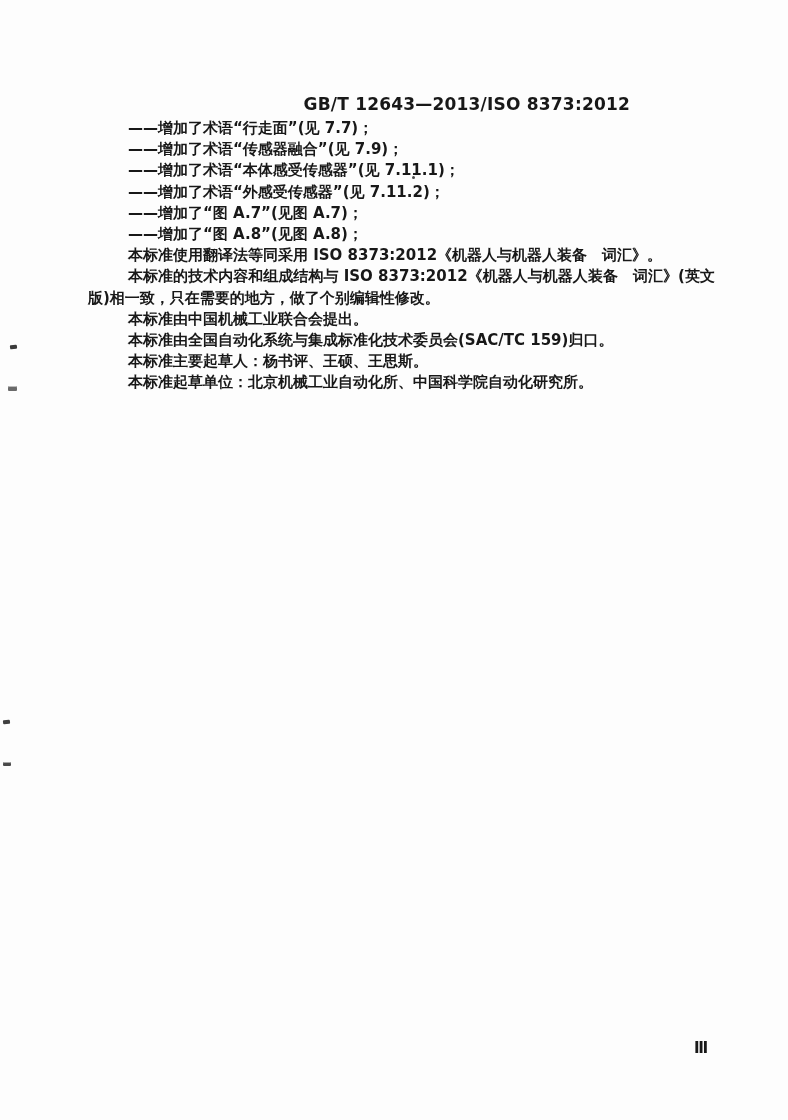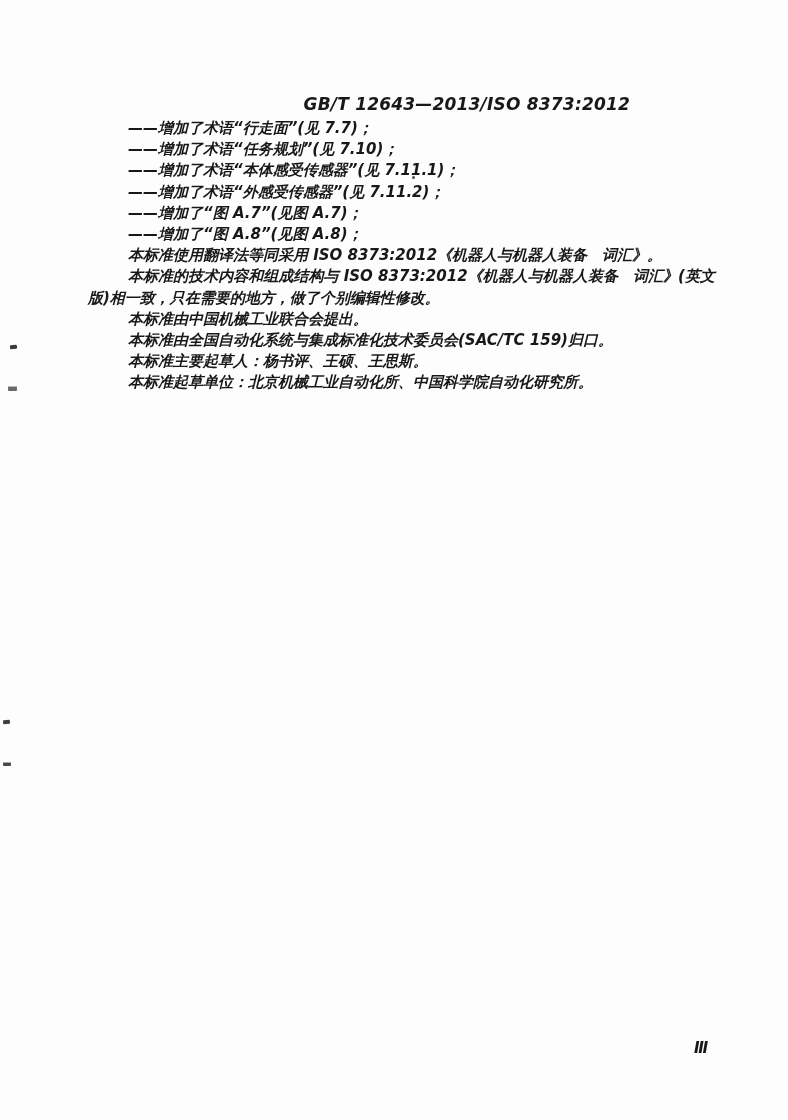--- a/index.html
+++ b/index.html
@@ -11,21 +11,20 @@
     width: 788px; height: 1120px;
     background: var(--page-bg);
     overflow: hidden;
   }
   .page {
     position: relative;
     width: 700px; height: 1120px;
     background: var(--page-bg);
     font-family: "DejaVu Sans", "Liberation Sans", sans-serif;
     color: var(--ink);
-    font-style: italic;
     -webkit-font-smoothing: antialiased;
   }
   .std-header {
     position: absolute;
     top: 94px;
     right: 70px;
     font-size: 17px;
     font-weight: 700;
     letter-spacing: 0.2px;
     white-space: nowrap;
@@ -67,21 +66,21 @@
 </head>
 <body>
 
 <div class="page">
 
   <div class="std-header">GB/T 12643—2013/ISO 8373:2012</div>
 
   <div class="content">
     <div class="amendment-list">
       <div class="amendment-line">——增加了术语“行走面”(见 7.7)；</div>
-      <div class="amendment-line">——增加了术语“任务规划”(见 7.10)；</div>
+      <div class="amendment-line">——增加了术语“传感器融合”(见 7.9)；</div>
       <div class="amendment-line">——增加了术语“本体感受传感器”(见 7.11.1)；</div>
       <div class="amendment-line">——增加了术语“外感受传感器”(见 7.11.2)；</div>
       <div class="amendment-line">——增加了“图 A.7”(见图 A.7)；</div>
       <div class="amendment-line">——增加了“图 A.8”(见图 A.8)；</div>
     </div>
 
     <p class="para">本标准使用翻译法等同采用 ISO 8373:2012《机器人与机器人装备　词汇》。</p>
     <p class="para">本标准的技术内容和组成结构与 ISO 8373:2012《机器人与机器人装备　词汇》(英文版)相一致，只在需要的地方，做了个别编辑性修改。</p>
     <p class="para">本标准由中国机械工业联合会提出。</p>
     <p class="para">本标准由全国自动化系统与集成标准化技术委员会(SAC/TC 159)归口。</p>

